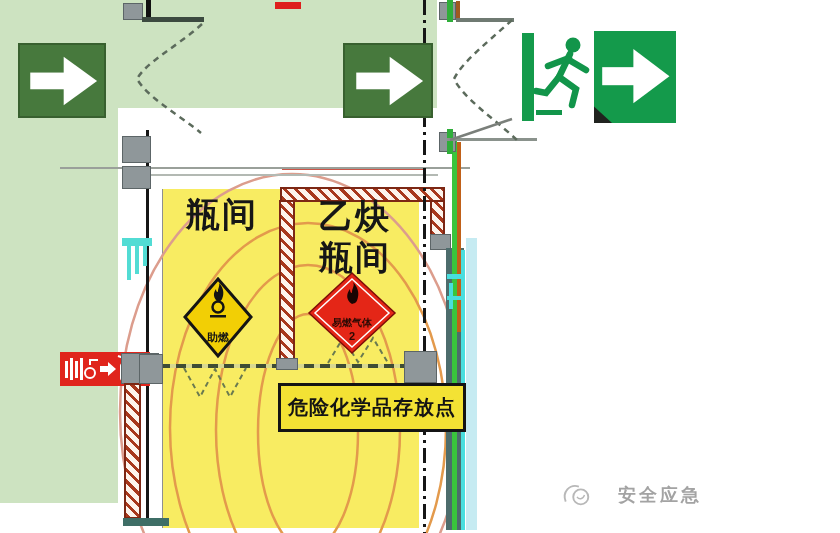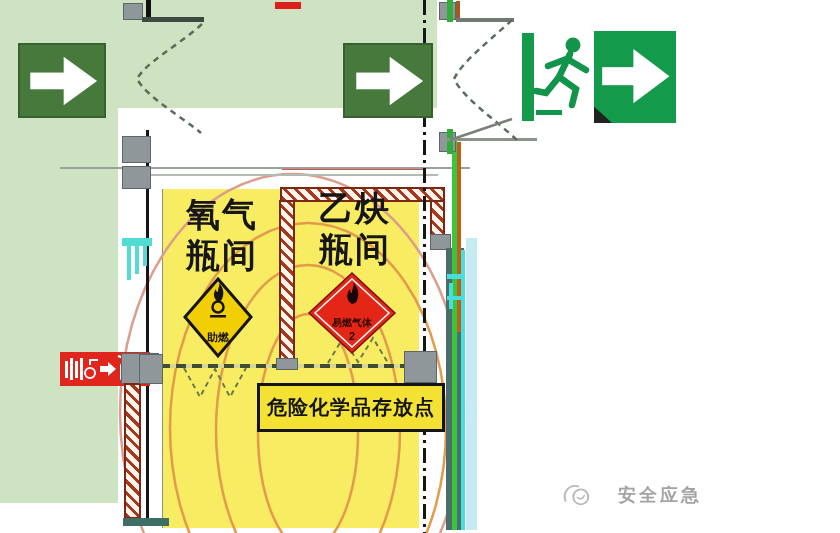--- a/index.html
+++ b/index.html
@@ -137,29 +137,28 @@
       <polygon points="352,279 389,313 352,347 315,313" fill="none" stroke="#ffffff" stroke-width="1.5"></polygon>
       <g transform="translate(352,297)" fill="#1a0503">
         <path d="M0 7 C-6 3 -6 -3 -2 -8 C-2 -4 0 -3 0 -5 C0 -9 3 -11 1 -15 C6 -10 7 -4 6 0 C5 5 4 6 0 7 Z"></path>
       </g>
       <text x="352" y="326" text-anchor="middle" font-size="10" font-weight="bold" fill="#2b0a04">易燃气体</text>
       <text x="352" y="340" text-anchor="middle" font-size="11" font-weight="bold" fill="#2b0a04">2</text>
     </g>
   </svg>
 
   <div class="abs roomlabel" style="left:164px;top:194px;width:116px;">
-    <div>氧气</div>
     <div>瓶间</div>
   </div>
-  <div class="abs roomlabel" style="left:296px;top:188px;width:118px;">
+  <div class="abs roomlabel" style="left:296px;top:196px;width:118px;">
     <div>乙炔</div>
     <div>瓶间</div>
   </div>
 
-  <div class="abs storage" style="left:257px;top:383px;width:188px;height:49px;">
+  <div class="abs storage" style="left:278px;top:383px;width:188px;height:49px;">
     <span>危险化学品存放点</span>
   </div>
 
   <div class="abs greensign" style="left:18px;top:43px;width:88px;height:75px;">
     <svg width="84" height="71" viewBox="0 0 100 85">
       <rect x="12" y="33" width="44" height="20" fill="#fff"></rect>
       <polygon points="52,14 92,43 52,72" fill="#fff"></polygon>
     </svg>
   </div>
 

